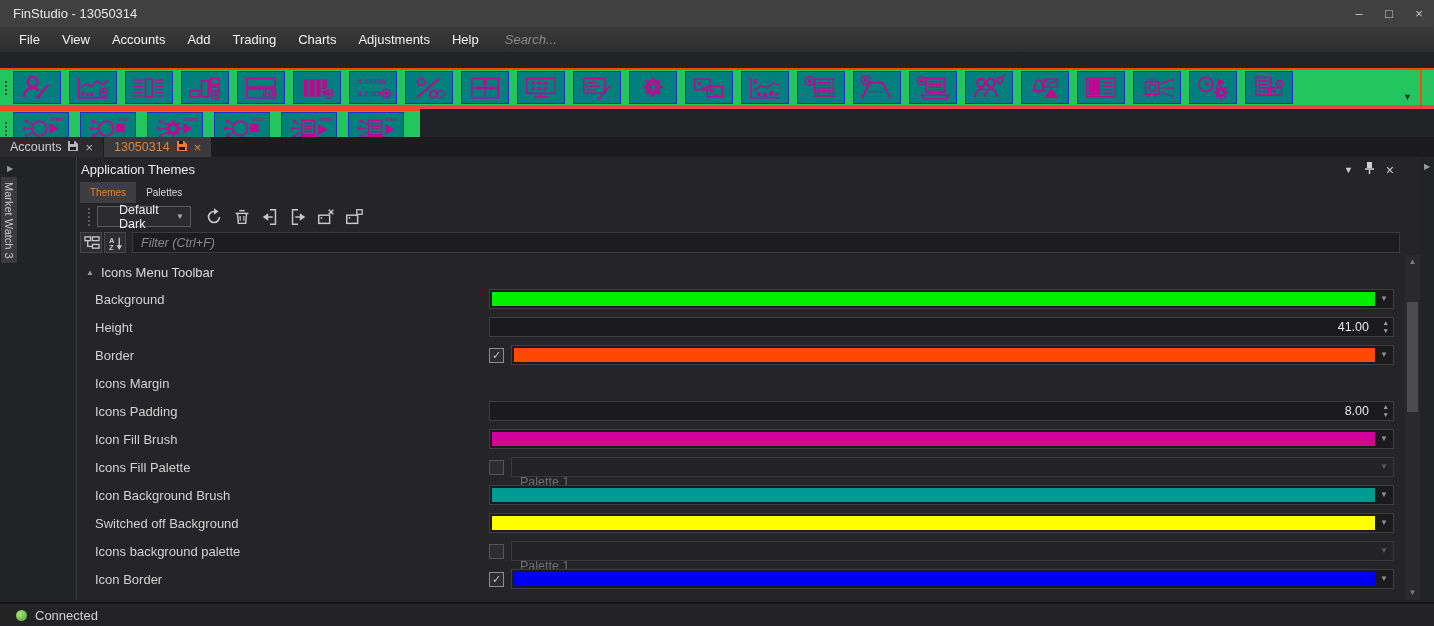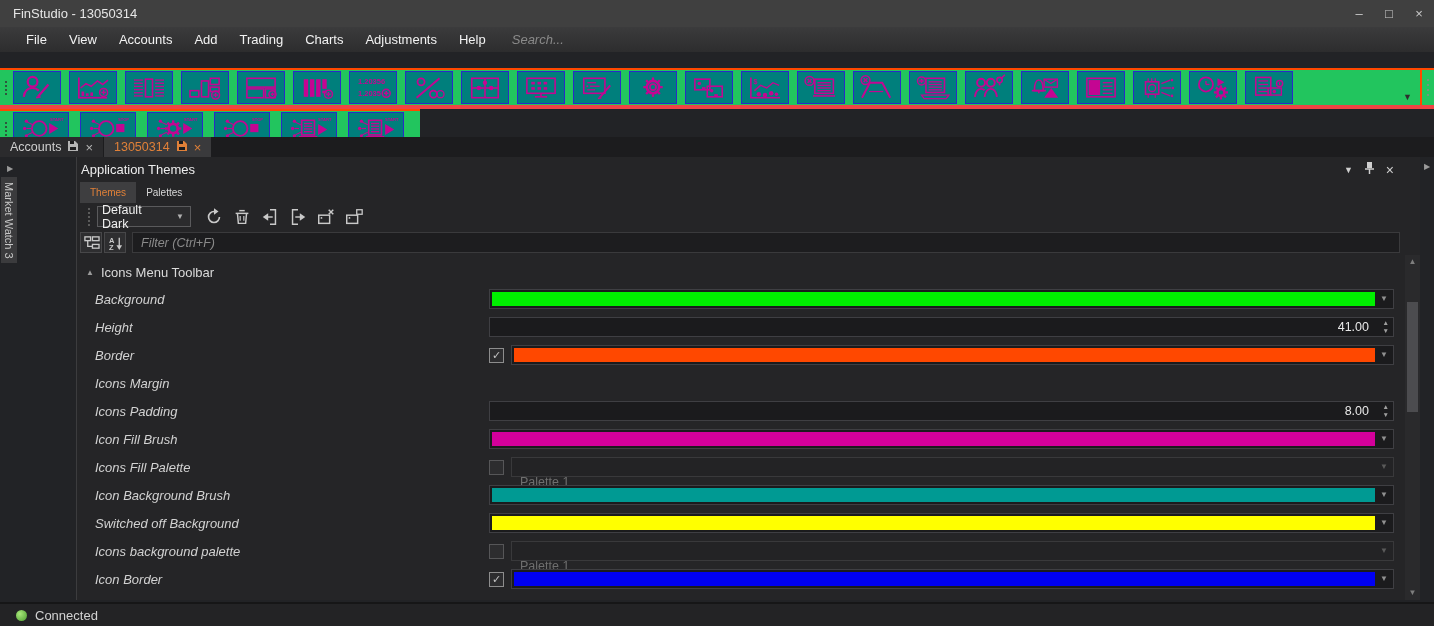--- a/index.html
+++ b/index.html
@@ -3,21 +3,21 @@
 <meta charset="utf-8">
 <style>
   html,body{margin:0;padding:0;background:#111;}
   .app{position:relative;width:1434px;height:626px;background:#222326;font-family:"Liberation Sans",sans-serif;overflow:hidden;color:#ddd;}
   
   .titlebar{position:absolute;top:0;left:0;right:0;height:27px;background:#404040;display:flex;align-items:center;}
   .title{margin-left:13px;font-size:13px;color:#e6e6e6;}
   .wcontrols{margin-left:auto;display:flex;height:100%;}
   .wbtn{width:30px;display:flex;align-items:center;justify-content:center;color:#c9c9c9;font-size:13px;cursor:default;}
   
-  .menubar{position:absolute;top:27px;left:0;right:0;height:25px;background:linear-gradient(#3b3b3c,#2d2d2e);display:flex;align-items:center;padding-left:15px;}
+  .menubar{position:absolute;top:27px;left:0;right:0;height:25px;background:linear-gradient(#3b3b3c,#2d2d2e);display:flex;align-items:center;padding-left:8px;}
   .mitem{padding:0 11px;font-size:13px;color:#f2f2f2;height:100%;display:flex;align-items:center;}
   .msearch{color:#8a8a8a;font-style:italic;margin-left:4px;}
   
   .tbrow{position:absolute;left:0;background:#22c55e;border-top:2px solid #ff4800;border-bottom:4px solid #ef4444;box-sizing:border-box;display:flex;align-items:center;margin-top:16px;}
   .row1{top:52px;right:0;height:41px;}
   .row2{top:93px;width:420px;height:41px;}
   .tgrip{width:10px;display:flex;flex-direction:column;gap:2px;align-items:center;margin:0 2px 0 1px;flex:none;}
   .tgrip i{width:2px;height:2px;background:#333;border-radius:50%;}
   .tiles{display:flex;align-items:center;}
   .tile{width:48px;height:33px;background:#007f7c;border:1px solid #2a2ac8;display:flex;align-items:center;justify-content:center;flex:none;margin-right:8px;box-sizing:border-box;}
@@ -45,33 +45,33 @@
   .ptitle{margin-left:4px;font-size:13px;color:#ededed;}
   .phicons{margin-left:auto;display:flex;align-items:center;gap:11px;margin-right:26px;color:#cfcfcf;}
   .phchev{font-size:9px;}
   .phclose{font-size:14px;line-height:1;}
   .ptabs{position:absolute;top:25px;left:0;height:21px;display:flex;padding-left:3px;}
   .ptab{padding:0 10px;font-size:10px;display:flex;align-items:center;color:#d8d8d8;}
   .ptab.active{background:#3e3e40;color:#e08038;}
   .ptoolbar{position:absolute;top:46px;left:0;right:0;height:27px;display:flex;align-items:center;padding-left:4px;}
   .vgrip{width:6px;margin:0 5px;display:flex;flex-direction:column;gap:2px;align-items:center;}
   .vgrip i{width:2px;height:2px;background:#6e6e6e;border-radius:50%;}
-  .combo{width:94px;height:21px;background:#2b2b2d;border:1px solid #5a5a5c;display:flex;align-items:center;font-size:12.5px;color:#f0f0f0;padding-left:4px;box-sizing:border-box;margin-right:10px;gap:8px;}
+  .combo{width:94px;height:21px;background:#2b2b2d;border:1px solid #5a5a5c;display:flex;align-items:center;font-size:12.5px;color:#f0f0f0;padding-left:21px;box-sizing:border-box;margin-right:10px;gap:8px;}
   .combo .arr{margin-left:auto;margin-right:6px;color:#b0b0b0;font-size:8px;}
   .pibtn{width:25px;height:23px;display:flex;align-items:center;justify-content:center;margin-right:3px;}
   .filterrow{position:absolute;top:73px;left:3px;right:20px;height:25px;display:flex;align-items:center;gap:2px;}
   .fbtn{width:22px;height:21px;background:#2e2e30;border:1px solid #474749;display:flex;align-items:center;justify-content:center;box-sizing:border-box;}
   .finput{flex:1;height:21px;margin-left:4px;background:#1d1d1f;border:1px solid #3a3a3c;color:#ddd;font-size:12.5px;padding:0 8px;box-sizing:border-box;font-family:inherit;outline:none;}
   .finput::placeholder{color:#8a8a8a;font-style:italic;}
   .grid{position:absolute;top:103px;left:0;right:20px;bottom:0;overflow:hidden;}
   .ghead{height:25px;display:flex;align-items:center;}
   .gtri{margin-left:9px;font-size:8px;color:#9a9a9a;}
   .glabel{margin-left:7px;font-size:13px;color:#dadada;}
   .prow{height:28px;display:flex;align-items:center;position:relative;}
-  .plabel{margin-left:18px;font-size:13px;color:#d2d2d2;font-style:italic;}
+  .plabel{margin-left:18px;font-size:13px;color:#d2d2d2;}
   .pvalue{position:absolute;left:412px;right:6px;height:20px;display:flex;align-items:center;}
   .cb{width:15px;height:15px;border:1px solid #8d8d8d;background:#2d2d2f;display:flex;align-items:center;justify-content:center;font-size:11px;color:#c4c4c4;box-sizing:border-box;margin-right:7px;flex:none;}
   .cb.un{border-color:#565658;color:transparent;}
   .field{flex:1;height:20px;background:#1b1b1d;border:1px solid #3f3f43;box-sizing:border-box;position:relative;}
   .field.dis{background:#232325;border-color:#39393b;}
   .cbar{position:absolute;left:2px;top:2px;bottom:2px;right:18px;}
   .ddarr{position:absolute;right:5px;top:50%;transform:translateY(-50%);font-size:8px;color:#909090;line-height:1;}
   .field.dis .ddarr{color:#5a5a5a;}
   .nval{position:absolute;right:24px;top:0;height:100%;display:flex;align-items:center;font-size:12.5px;color:#e8e8e8;}
   .spin{position:absolute;right:4px;top:50%;transform:translateY(-50%);display:flex;flex-direction:column;gap:1px;}

